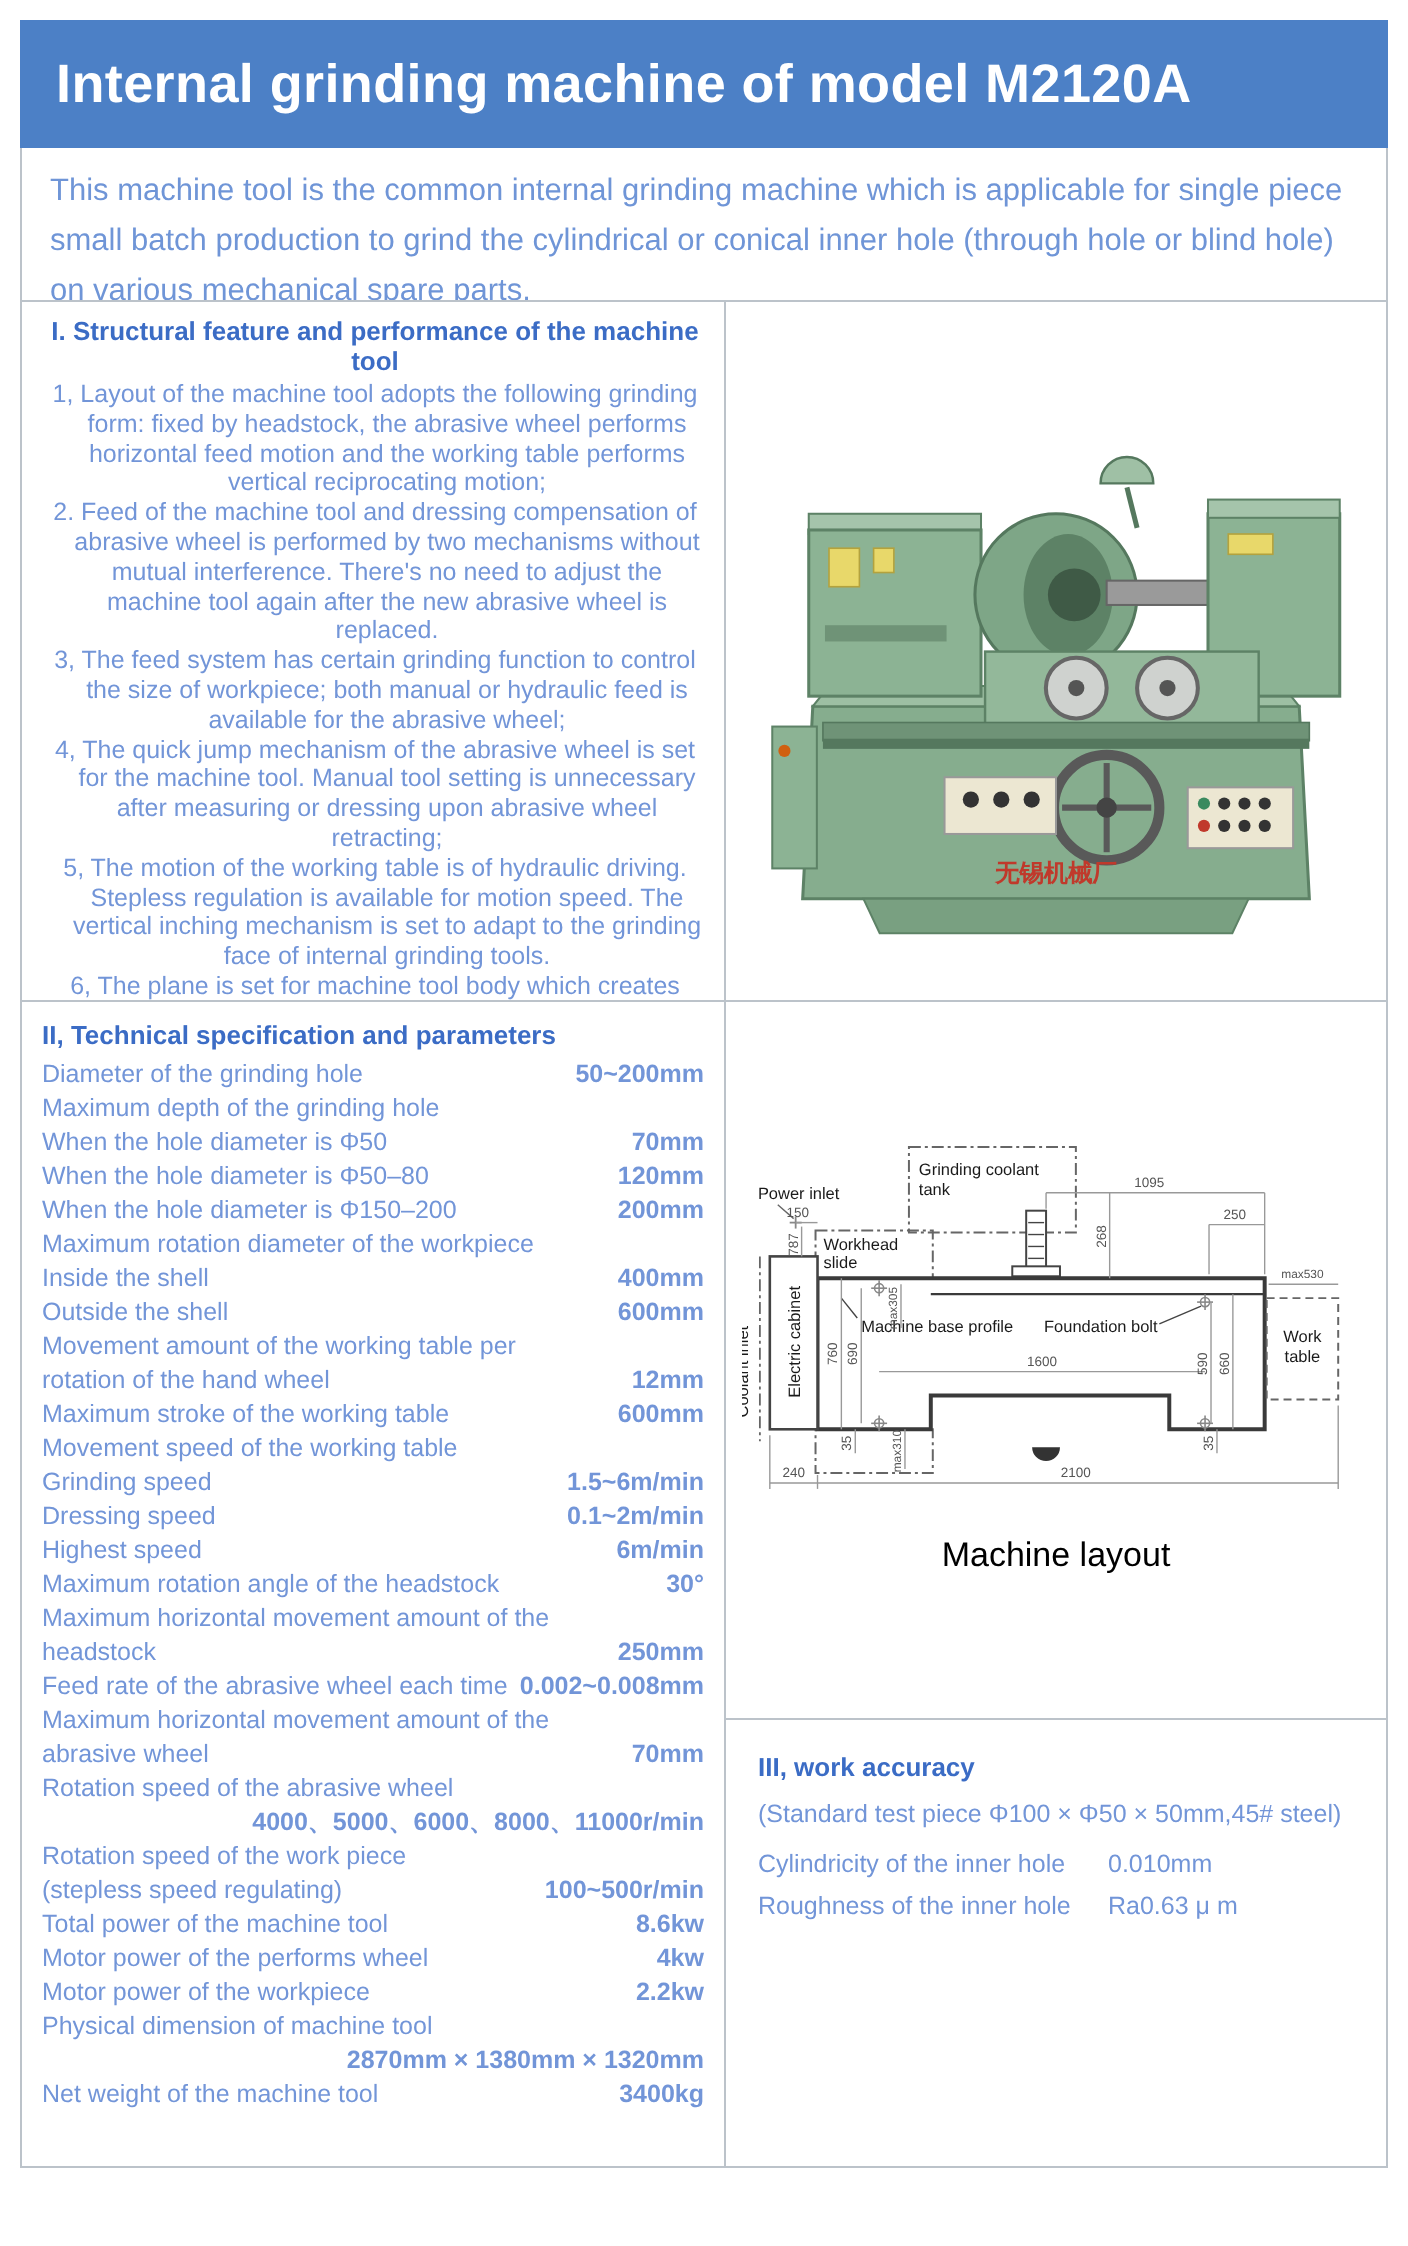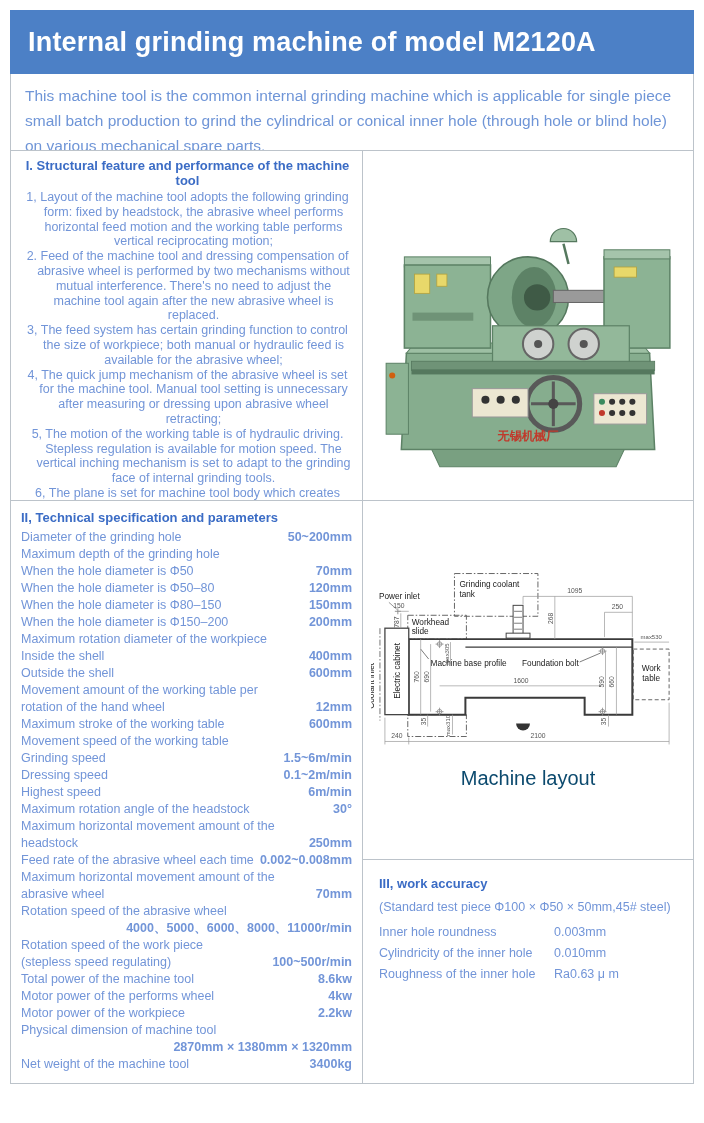--- a/index.html
+++ b/index.html
@@ -23,21 +23,21 @@
   .sec2{flex:1;box-sizing:border-box;padding:9px 10px 0 10px;overflow:hidden;}
   .sec2 h2{margin-bottom:4px;}
   .spec-row{display:flex;justify-content:space-between;font-size:12.5px;color:#7295d8;line-height:17px;}
   .spec-row .lbl{white-space:pre-wrap;}
   .spec-row .val{white-space:nowrap;text-align:right;font-weight:bold;}
 
   .photo-area{height:350px;box-sizing:border-box;border-bottom:1px solid #bcc3ca;
               display:flex;align-items:flex-end;justify-content:center;padding-bottom:17px;overflow:hidden;}
   .diagram-area{height:359px;box-sizing:border-box;border-bottom:1px solid #bcc3ca;
                 text-align:center;padding-top:64px;overflow:hidden;}
-  .diagram-caption{color:#0c4a6e;font-size:20px;margin-top:10px;}
+  .diagram-caption{color:#000000;font-size:17px;margin-top:10px;}
 
   .acc-area{flex:1;box-sizing:border-box;padding:16px 6px 0 16px;color:#7295d8;font-size:12.5px;overflow:hidden;}
   .acc-area h2{margin:0 0 7px 0;}
   .acc-sub{margin:0 0 6px 0;line-height:18px;}
   .acc-row{display:flex;line-height:21px;}
   .acc-row .lbl{width:175px;}
 
   svg text{font-family:"Liberation Sans",sans-serif;}
   .dg-label{font-size:8.3px;fill:#1a1a1a;}
   .dg-dim{font-size:6.8px;fill:#555;}
@@ -96,24 +96,20 @@
             <div class="spec-row">
               <span class="lbl">When the hole diameter is Φ50</span>
               <span class="val">70mm</span>
             </div>
 
             <div class="spec-row">
               <span class="lbl">When the hole diameter is Φ50–80</span>
               <span class="val">120mm</span>
             </div>
 
-            <div class="spec-row">
-              <span class="lbl">When the hole diameter is Φ80–150</span>
-              <span class="val">150mm</span>
-            </div>
 
             <div class="spec-row">
               <span class="lbl">When the hole diameter is Φ150–200</span>
               <span class="val">200mm</span>
             </div>
 
             <div class="spec-row">
               <span class="lbl">Maximum rotation diameter of the workpiece</span>
               <span class="val"></span>
             </div>
@@ -430,24 +426,20 @@
           <path d="M146,158 A7,7 0 0 0 160,158 Z" fill="#333"></path>
         </svg>
         <div class="diagram-caption">Machine layout</div>
       </div>
 
       <div class="acc-area">
         <h2 class="sec-head">III, work accuracy</h2>
         <p class="acc-sub">(Standard test piece Φ100 × Φ50 × 50mm,45# steel)</p>
         <div>
 
-            <div class="acc-row">
-              <span class="lbl">Inner hole roundness</span>
-              <span class="val">0.003mm</span>
-            </div>
 
             <div class="acc-row">
               <span class="lbl">Cylindricity of the inner hole</span>
               <span class="val">0.010mm</span>
             </div>
 
             <div class="acc-row">
               <span class="lbl">Roughness of the inner hole</span>
               <span class="val">Ra0.63 μ m</span>
             </div>

